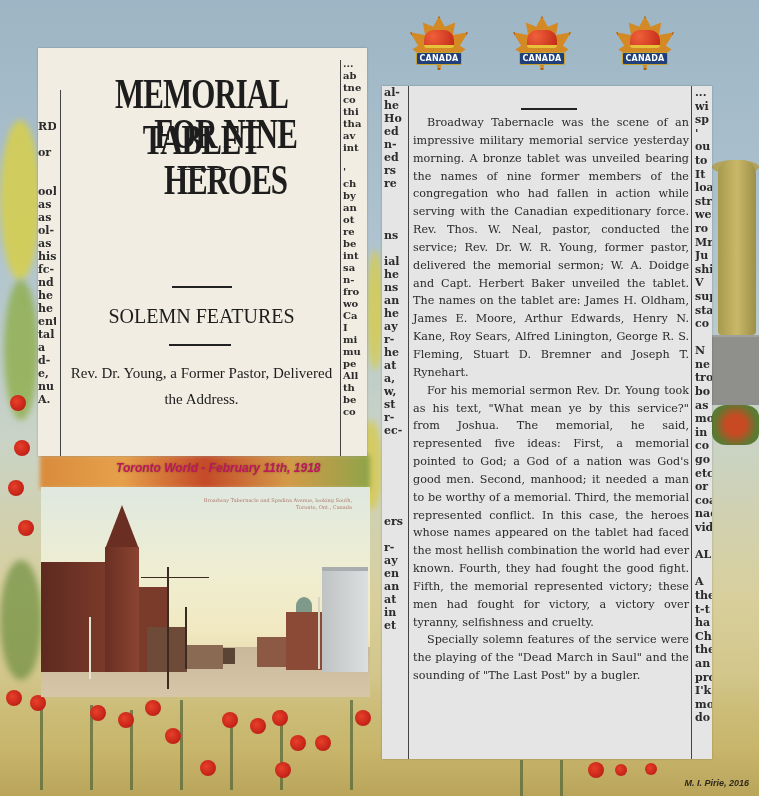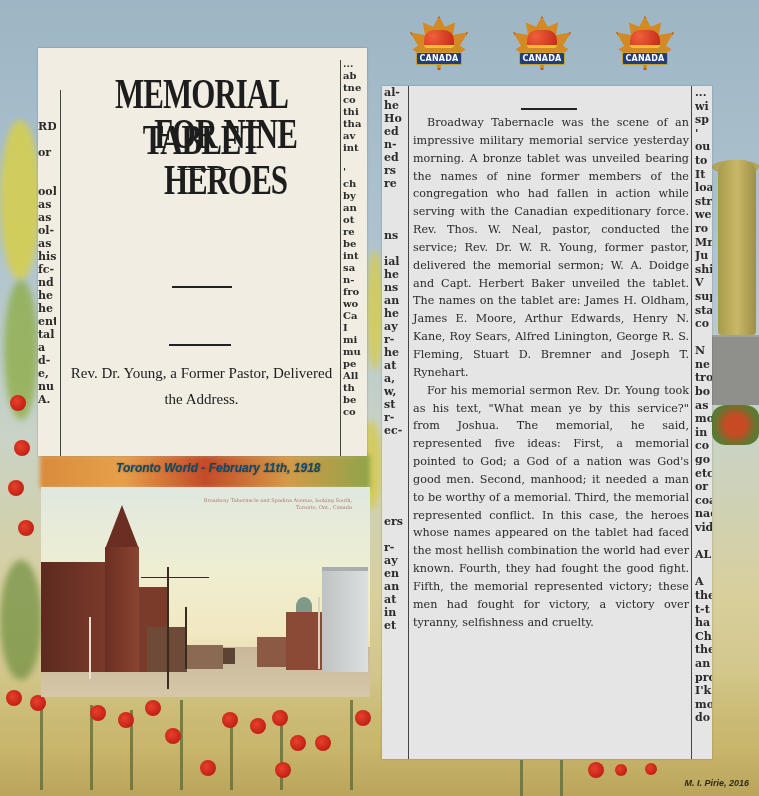--- a/index.html
+++ b/index.html
@@ -96,21 +96,21 @@
     content: ""; position: absolute; left: 24px; top: -2px; width: 5px; height: 5px; background: #222; border-radius: 50%;
   }
   .sub-1 { top: 136px; font-size: 20px; line-height: 25px; }
   .short-rule { position: absolute; height: 2px; background: #222; }
   .sub-2 { top: 256px; font-size: 20px; line-height: 24px; }
   .sub-3 { top: 312px; font-size: 15px; line-height: 26px; }
 
   .caption-toronto {
     position: absolute; left: 116px; top: 461px;
     font-family: "Liberation Sans", sans-serif; font-weight: bold; font-style: italic;
-    font-size: 12px; color: #0c4a6e; text-shadow: 0 0 2px rgba(80,60,20,.6);
+    font-size: 12px; color: #be185d; text-shadow: 0 0 2px rgba(80,60,20,.6);
   }
 
   
   .postcard {
     position: absolute; left: 41px; top: 487px; width: 329px; height: 210px;
     background: linear-gradient(180deg, #dfe8e0 0%, #efeed2 40%, #f1e8c0 70%, #d9c9a0 100%);
     overflow: hidden;
   }
   .postcard-caption {
     position: absolute; right: 18px; top: 10px; width: 220px; text-align: right;
@@ -269,20 +269,21 @@
       <div>d-</div>
       <div>e,</div>
       <div>nu</div>
       <div>A.</div>
     </div>
   <div class="rule-l"></div>
   <div class="headline hl-1">MEMORIAL TABLET</div>
   <div class="headline hl-2">FOR NINE HEROES</div>
   <div class="ornament"></div>
   <div class="short-rule" style="left:134px;top:238px;width:60px;"></div>
+  <div class="headline sub-2">SOLEMN FEATURES</div>
   <div class="short-rule" style="left:131px;top:296px;width:62px;"></div>
   <div class="headline sub-3">Rev. Dr. Young, a Former Pastor, Delivered the Address.</div>
   <div class="rule-r"></div>
   <div class="right-frag" id="lc-right">
       <div>...</div>
       <div>ab</div>
       <div>tne</div>
       <div>co</div>
       <div>thi</div>
       <div>tha</div>
@@ -382,20 +383,21 @@
       <div>an</div>
       <div>at</div>
       <div>in</div>
       <div>et</div>
     </div>
   <div class="rule-l"></div>
   <div class="top-rule"></div>
   <div class="article-body">
     <p>Broadway Tabernacle was the scene of an impressive military memorial service yesterday morning. A bronze tablet was unveiled bearing the names of nine former members of the congregation who had fallen in action while serving with the Canadian expeditionary force. Rev. Thos. W. Neal, pastor, conducted the service; Rev. Dr. W. R. Young, former pastor, delivered the memorial sermon; W. A. Doidge and Capt. Herbert Baker unveiled the tablet. The names on the tablet are: James H. Oldham, James E. Moore, Arthur Edwards, Henry N. Kane, Roy Sears, Alfred Linington, George R. S. Fleming, Stuart D. Bremner and Joseph T. Rynehart.</p>
     <p>For his memorial sermon Rev. Dr. Young took as his text, "What mean ye by this service?" from Joshua. The memorial, he said, represented five ideas: First, a memorial pointed to God; a God of a nation was God's good men. Second, manhood; it needed a man to be worthy of a memorial. Third, the memorial represented conflict. In this case, the heroes whose names appeared on the tablet had faced the most hellish combination the world had ever known. Fourth, they had fought the good fight. Fifth, the memorial represented victory; these men had fought for victory, a victory over tyranny, selfishness and cruelty.</p>
+    <p>Specially solemn features of the service were the playing of the "Dead March in Saul" and the sounding of "The Last Post" by a bugler.</p>
   </div>
   <div class="rule-r"></div>
   <div class="right-frag" id="rc-right">
       <div>...</div>
       <div>wi</div>
       <div>sp</div>
       <div>'</div>
       <div>ou</div>
       <div>to</div>
       <div>It</div>

